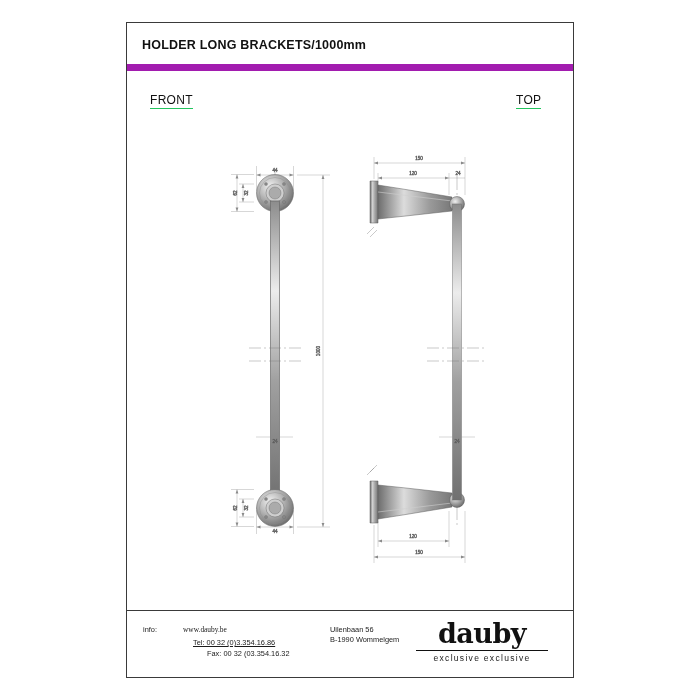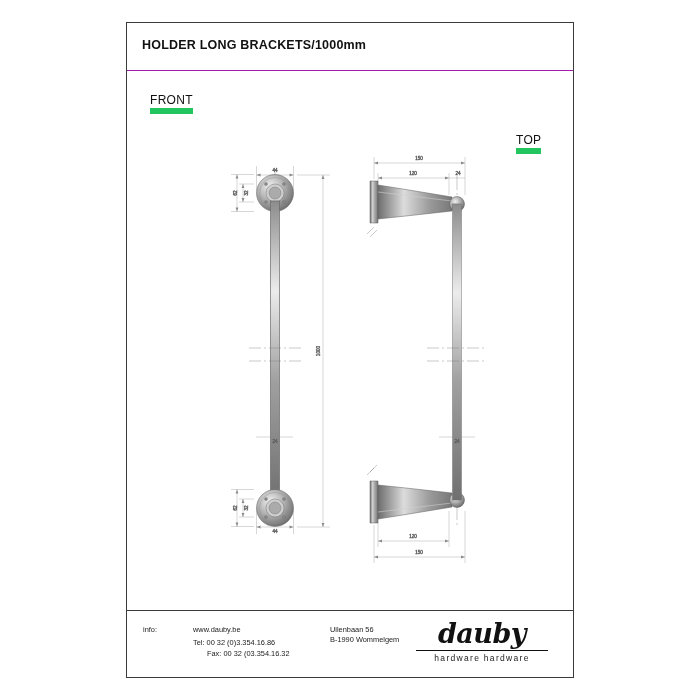--- a/index.html
+++ b/index.html
@@ -25,45 +25,45 @@
     background: #fff;
     box-sizing: border-box;
   }
 
   
   .title-bar {
     position: absolute;
     left: 0; top: 0;
     width: 100%;
     height: 48px;
-    border-bottom: 1px solid #a21caf;
+    border-bottom: 7px solid #a21caf;
     box-sizing: border-box;
   }
   .title-text {
     position: absolute;
     left: 15px;
     top: 15px;
     font-size: 12.5px;
     font-weight: bold;
     letter-spacing: 0.2px;
     color: #111;
     white-space: nowrap;
   }
 
   
   .view-label {
     position: absolute;
     font-size: 12px;
     color: #111;
-    border-bottom: 6px solid #22c55e;
+    border-bottom: 1px solid #22c55e;
     padding-bottom: 1px;
     letter-spacing: 0.3px;
   }
   #front-label { left: 23px; top: 70px; }
-  #top-label   { left: 389px; top: 70px; margin-top: 40px; }
+  #top-label   { left: 389px; top: 70px; }
 
   
   .drawing {
     position: absolute;
     left: 0;
     top: 48px;
     width: 446px;
     height: 520px;
   }
 
@@ -81,41 +81,40 @@
     margin-top: 36px;
   }
   .footer-cell {
     position: absolute;
     font-size: 7.4px;
     line-height: 10.5px;
     color: #1a1a1a;
     white-space: nowrap;
   }
   #info-label { left: 16px; top: 14px; }
-  #web-line  { left: 66px; top: 14px; }
-  #tel-line  { left: 66px; top: 27px; }
+  #web-line  { left: 56px; top: 14px; font-family: Liberation Serif, serif; }
+  #tel-line  { left: 66px; top: 27px; text-decoration: underline; }
   #fax-line  { left: 80px; top: 37.5px; }
   #addr-line1 { left: 203px; top: 14px; }
   #addr-line2 { left: 203px; top: 24px; }
 
   .brand {
     position: absolute;
     left: 285px;
     top: 8px;
     width: 140px;
     text-align: center;
   }
   .brand-name {
     font-family: "DejaVu Serif", serif;
     font-size: 27px;
     font-weight: bold;
     color: #111;
     letter-spacing: -0.5px;
     line-height: 30px;
-    font-style: italic;
   }
   .brand-rule {
     width: 132px;
     height: 1px;
     background: #111;
     margin: 1px auto 2px auto;
   }
   .brand-tag {
     font-size: 8.5px;
     letter-spacing: 1.3px;
@@ -364,17 +363,17 @@
     <div class="footer-cell" id="info-label">info:</div>
     <div class="footer-cell" id="web-line">www.dauby.be</div>
     <div class="footer-cell" id="tel-line">Tel: 00 32 (0)3.354.16.86</div>
     <div class="footer-cell" id="fax-line">Fax: 00 32 (03.354.16.32</div>
     <div class="footer-cell" id="addr-line1">Uilenbaan 56</div>
     <div class="footer-cell" id="addr-line2">B-1990 Wommelgem</div>
 
     <div class="brand">
       <div class="brand-name">dauby</div>
       <div class="brand-rule"></div>
-      <div class="brand-tag">hardware hardware</div>
+      <div class="brand-tag">exclusive exclusive</div>
     </div>
   </div>
 
 </div>
 
 </body></html>

